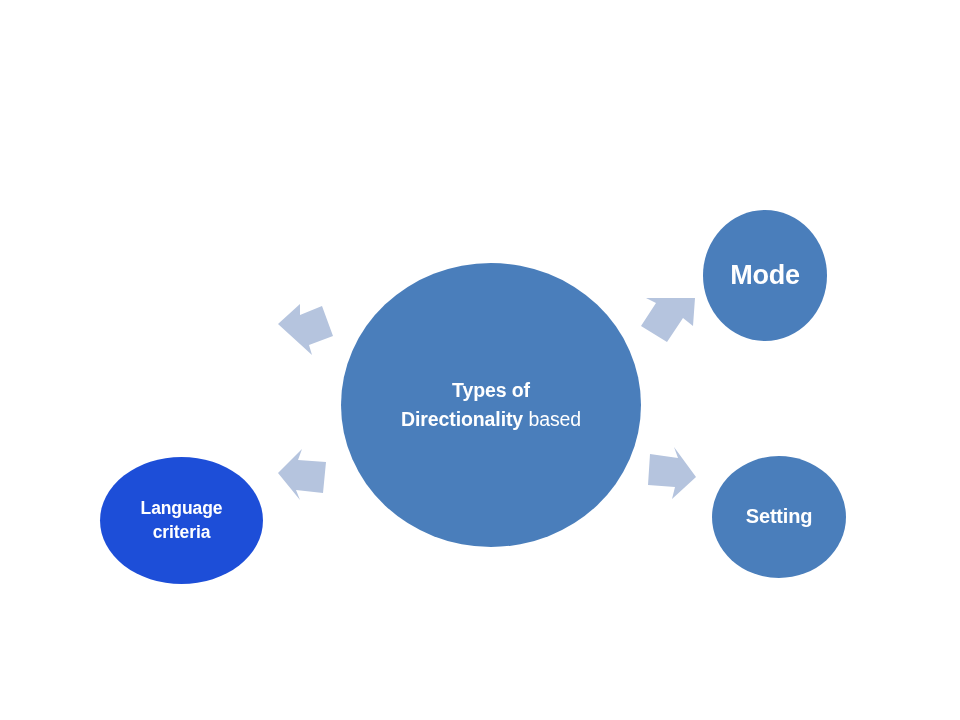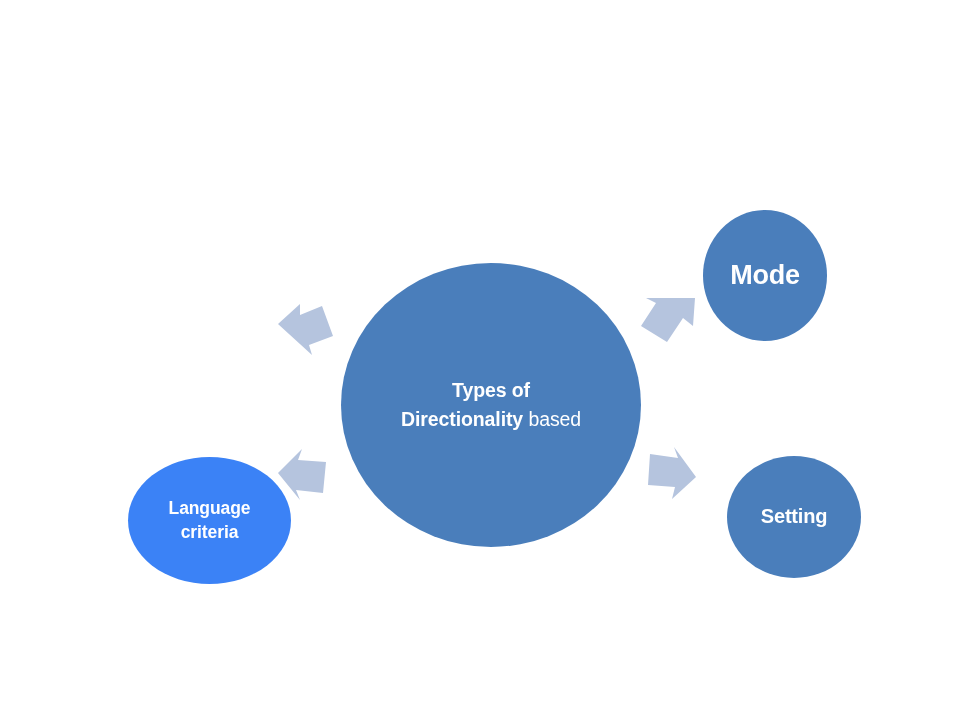--- a/index.html
+++ b/index.html
@@ -86,25 +86,25 @@
     height: 144px;
     background: #4a7ebb;
   }
   #bubble-directionality .label {
     font-size: 17px;
     font-weight: bold;
     letter-spacing: -0.2px;
   }
 
   #bubble-language-modality {
-    left: 128px;
+    left: 100px;
     top: 457px;
     width: 163px;
     height: 127px;
-    background: #3b82f6;
+    background: #1d4ed8;
   }
   #bubble-language-modality .label {
     font-size: 17.5px;
     font-weight: bold;
     letter-spacing: -0.1px;
     line-height: 1.32;
   }
 
   #bubble-mode {
     left: 703px;
@@ -113,21 +113,21 @@
     height: 131px;
     background: #4a7ebb;
   }
   #bubble-mode .label {
     font-size: 27px;
     font-weight: bold;
     letter-spacing: -0.3px;
   }
 
   #bubble-setting {
-    left: 727px;
+    left: 712px;
     top: 456px;
     width: 134px;
     height: 122px;
     background: #4a7ebb;
   }
   #bubble-setting .label {
     font-size: 20px;
     font-weight: bold;
     letter-spacing: -0.2px;
   }

